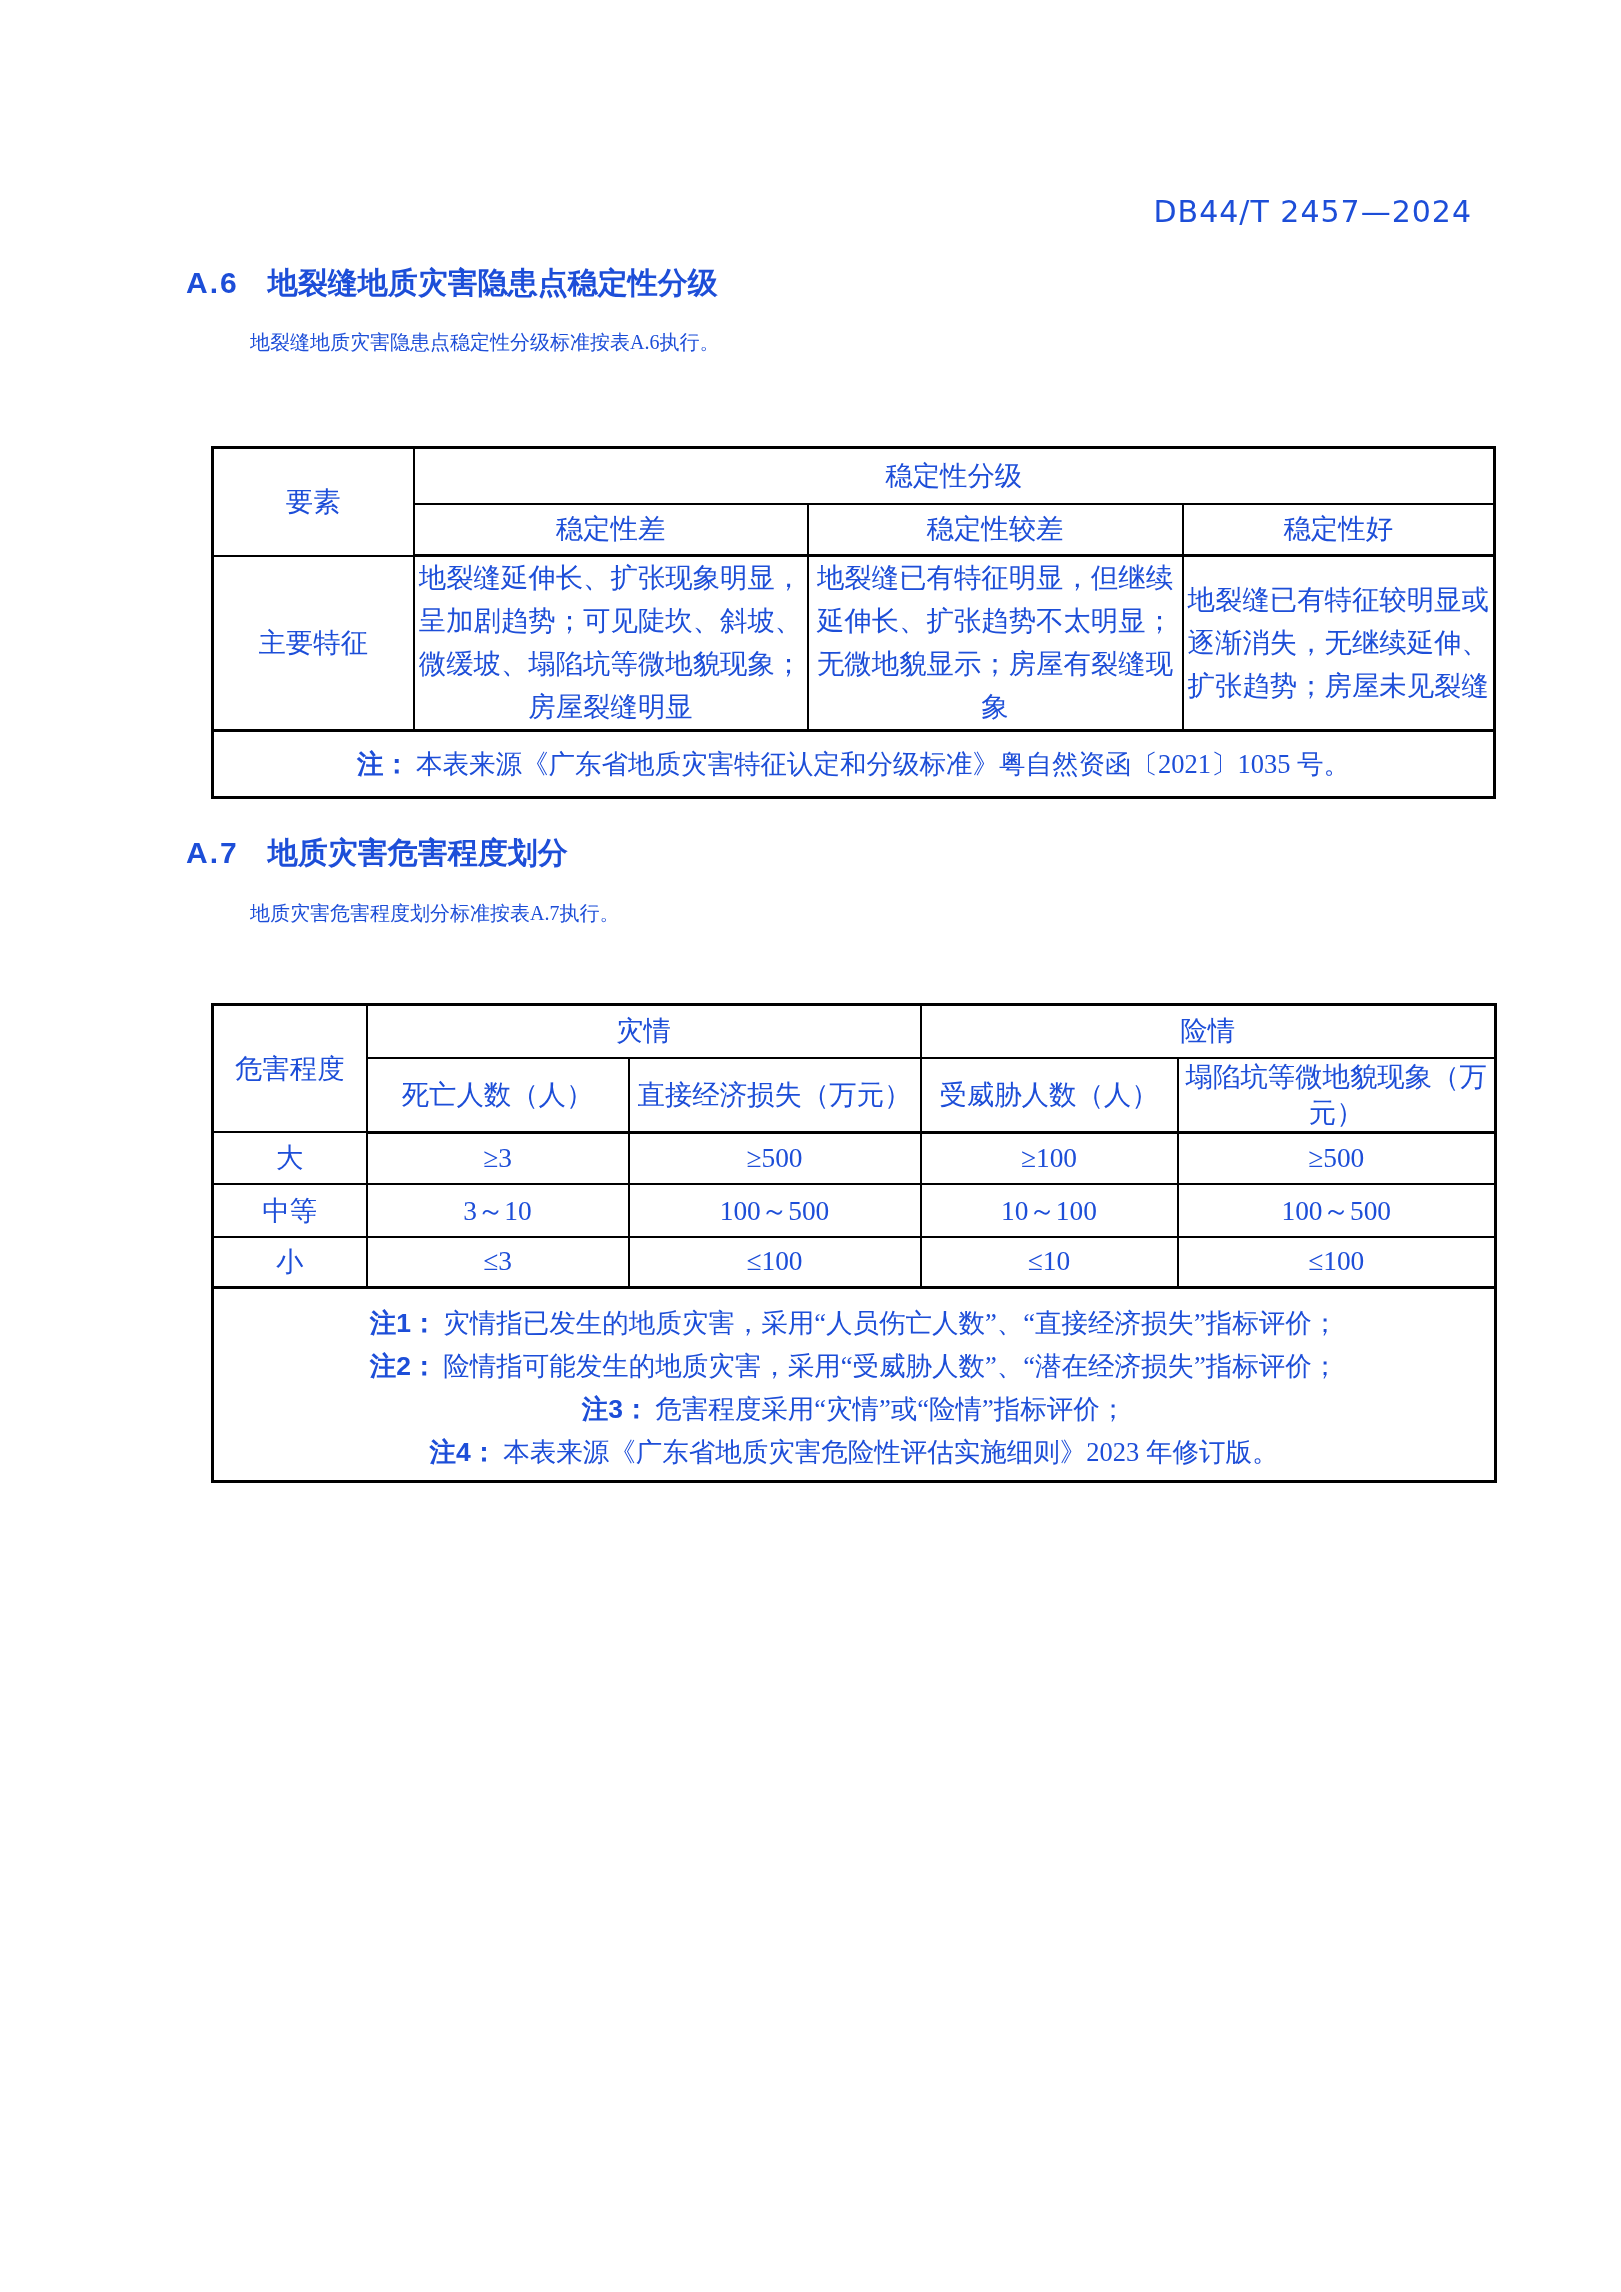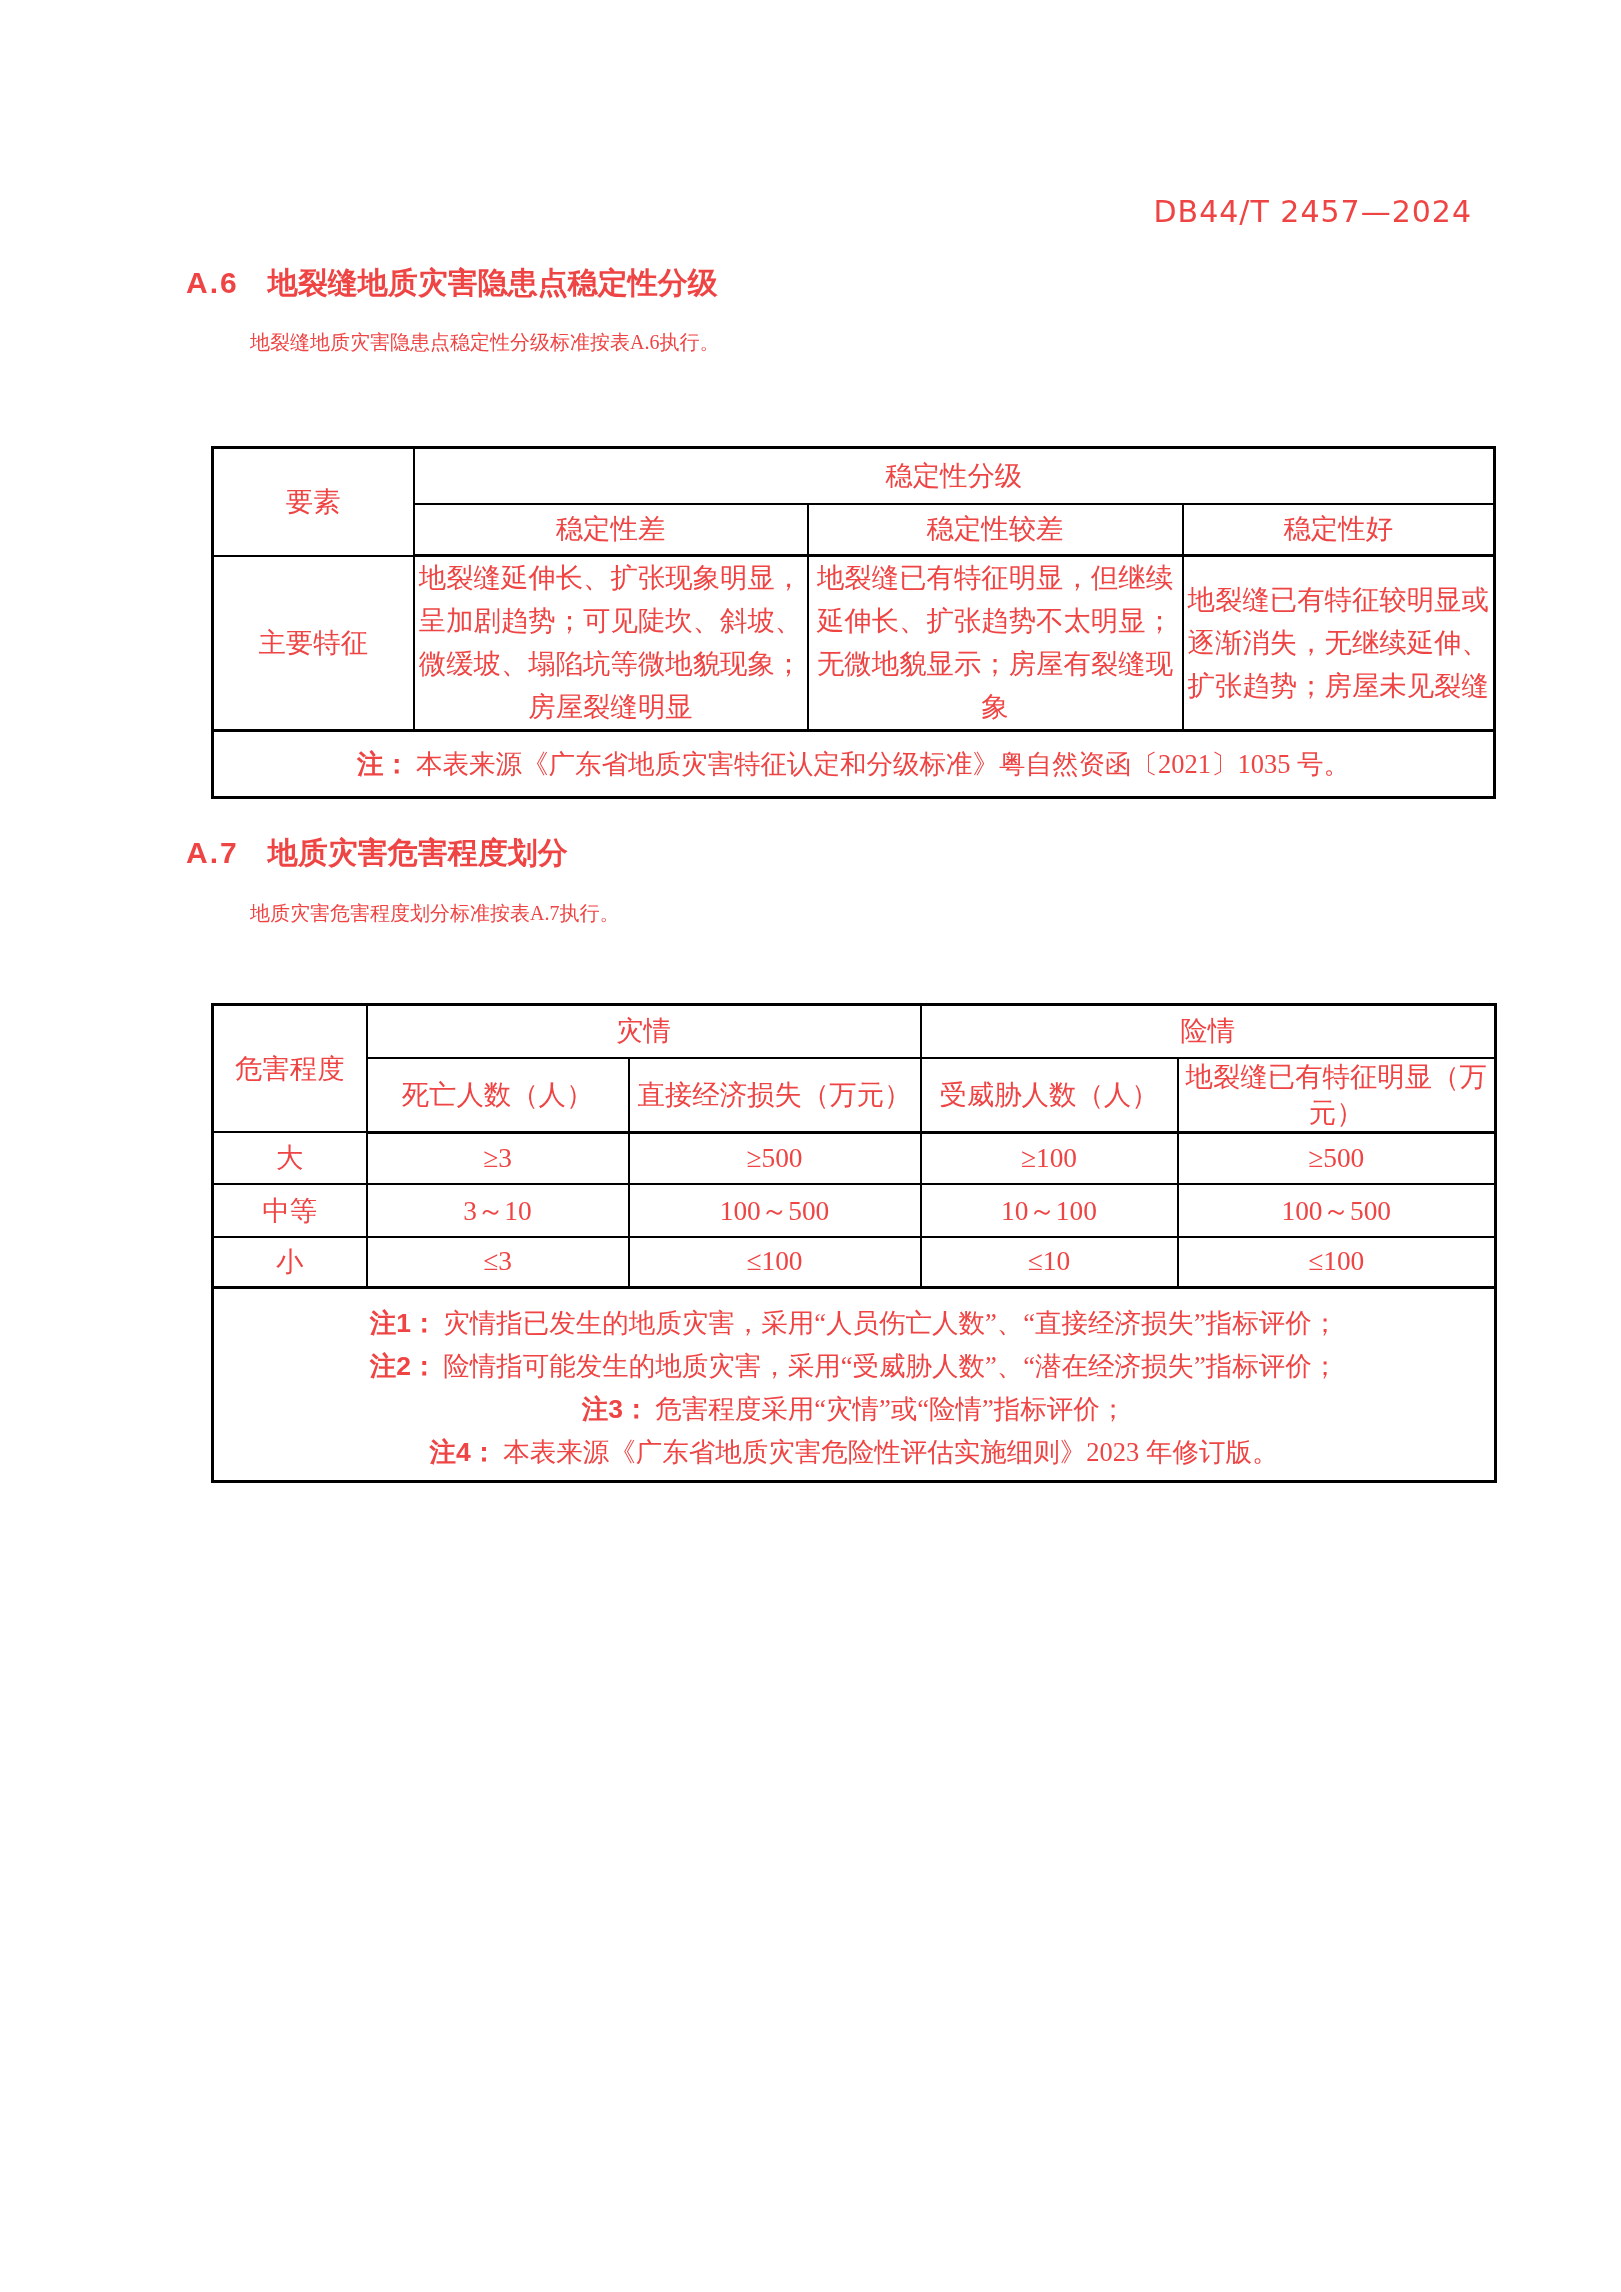--- a/index.html
+++ b/index.html
@@ -1,20 +1,20 @@
 <!DOCTYPE html>
 <html lang="zh"><head>
 <meta charset="utf-8">
 <style>
   html,body { margin:0; padding:0; background:#ffffff; }
   .page {
     position:relative;
     width:1621px; height:1613px;
     background:#ffffff;
-    color:#ef4444;
+    color:#1d4ed8;
     font-family:"Liberation Serif","DejaVu Serif",serif;
     overflow:hidden;
   }
   .doc-code {
     position:absolute; top:194px; right:149px;
     font-family:"DejaVu Sans","Liberation Sans",sans-serif;
     font-size:30px; letter-spacing:1px;
   }
   .sec-heading {
     position:absolute; left:186px;
@@ -136,21 +136,21 @@
     <tbody>
       <tr style="height:53px">
         <td rowspan="2">危害程度</td>
         <td colspan="2">灾情</td>
         <td colspan="2">险情</td>
       </tr>
       <tr style="height:52px" class="thick-bottom">
         <td>死亡人数（人）</td>
         <td>直接经济损失（万元）</td>
         <td>受威胁人数（人）</td>
-        <td>地裂缝已有特征明显（万元）</td>
+        <td>塌陷坑等微地貌现象（万元）</td>
       </tr>
       <tr style="height:52px" class="mid-bottom">
         <td>大</td>
         <td>≥3</td>
         <td>≥500</td>
         <td>≥100</td>
         <td>≥500</td>
       </tr>
       <tr style="height:53px" class="mid-bottom">
         <td>中等</td>

